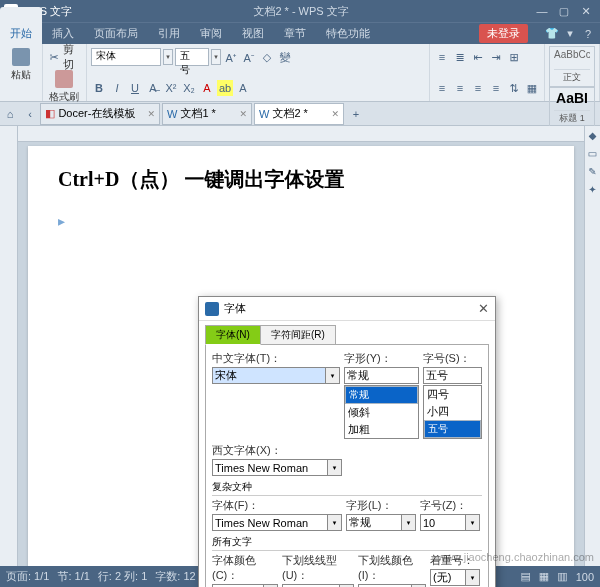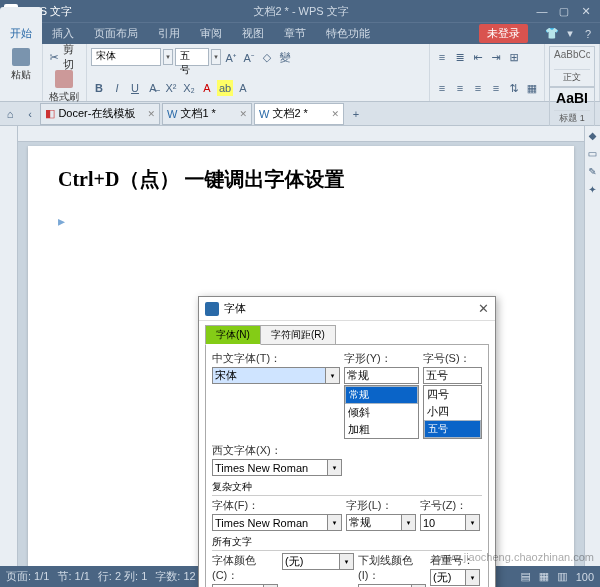--- a/index.html
+++ b/index.html
@@ -302,20 +302,21 @@
       <div class="group-lbl">所有文字</div>
       <div class="row">
         <div class="col" style="width:66px">
           <span class="lbl">字体颜色(C)：</span>
           <div class="inp">
               <span>自动</span>
               <span class="dd">▾</span>
             </div>
         </div>
         <div class="col" style="width:72px">
+          <span class="lbl">下划线线型(U)：</span>
           <div class="inp">
               <span>(无)</span>
               <span class="dd">▾</span>
             </div>
         </div>
         <div class="col" style="width:68px">
           <span class="lbl">下划线颜色(I)：</span>
           <div class="inp" style="color:#aaa">
               <span>自动</span>
               <span class="dd">▾</span>

